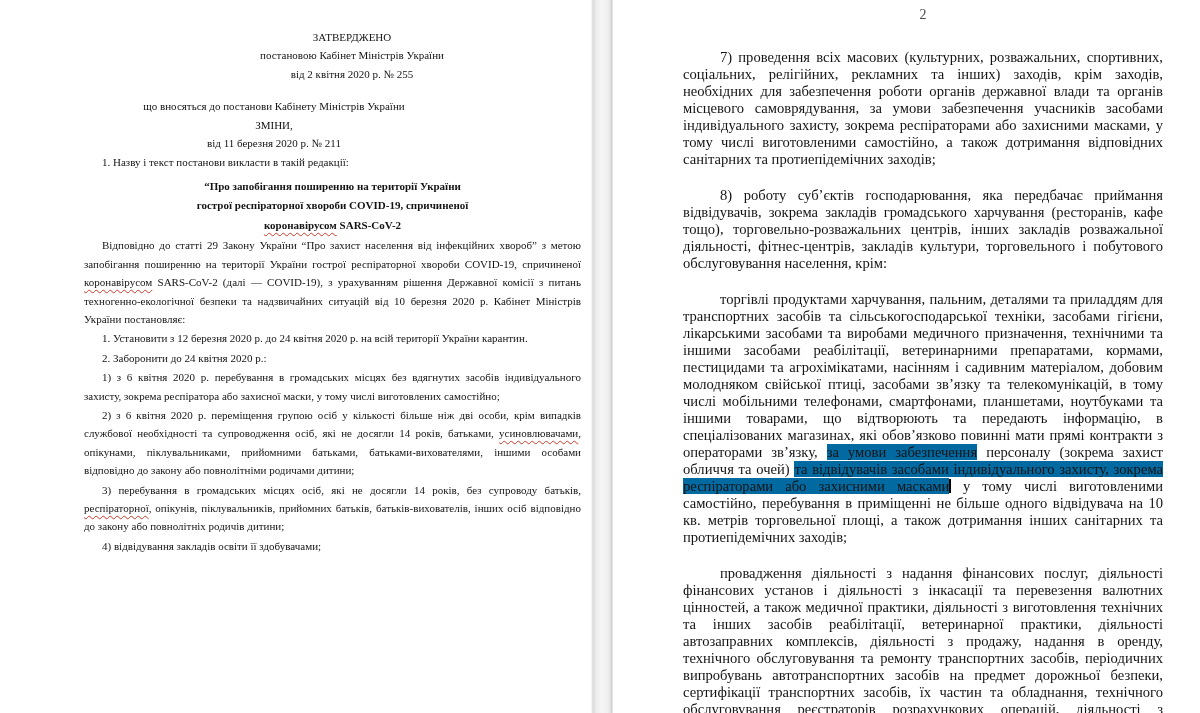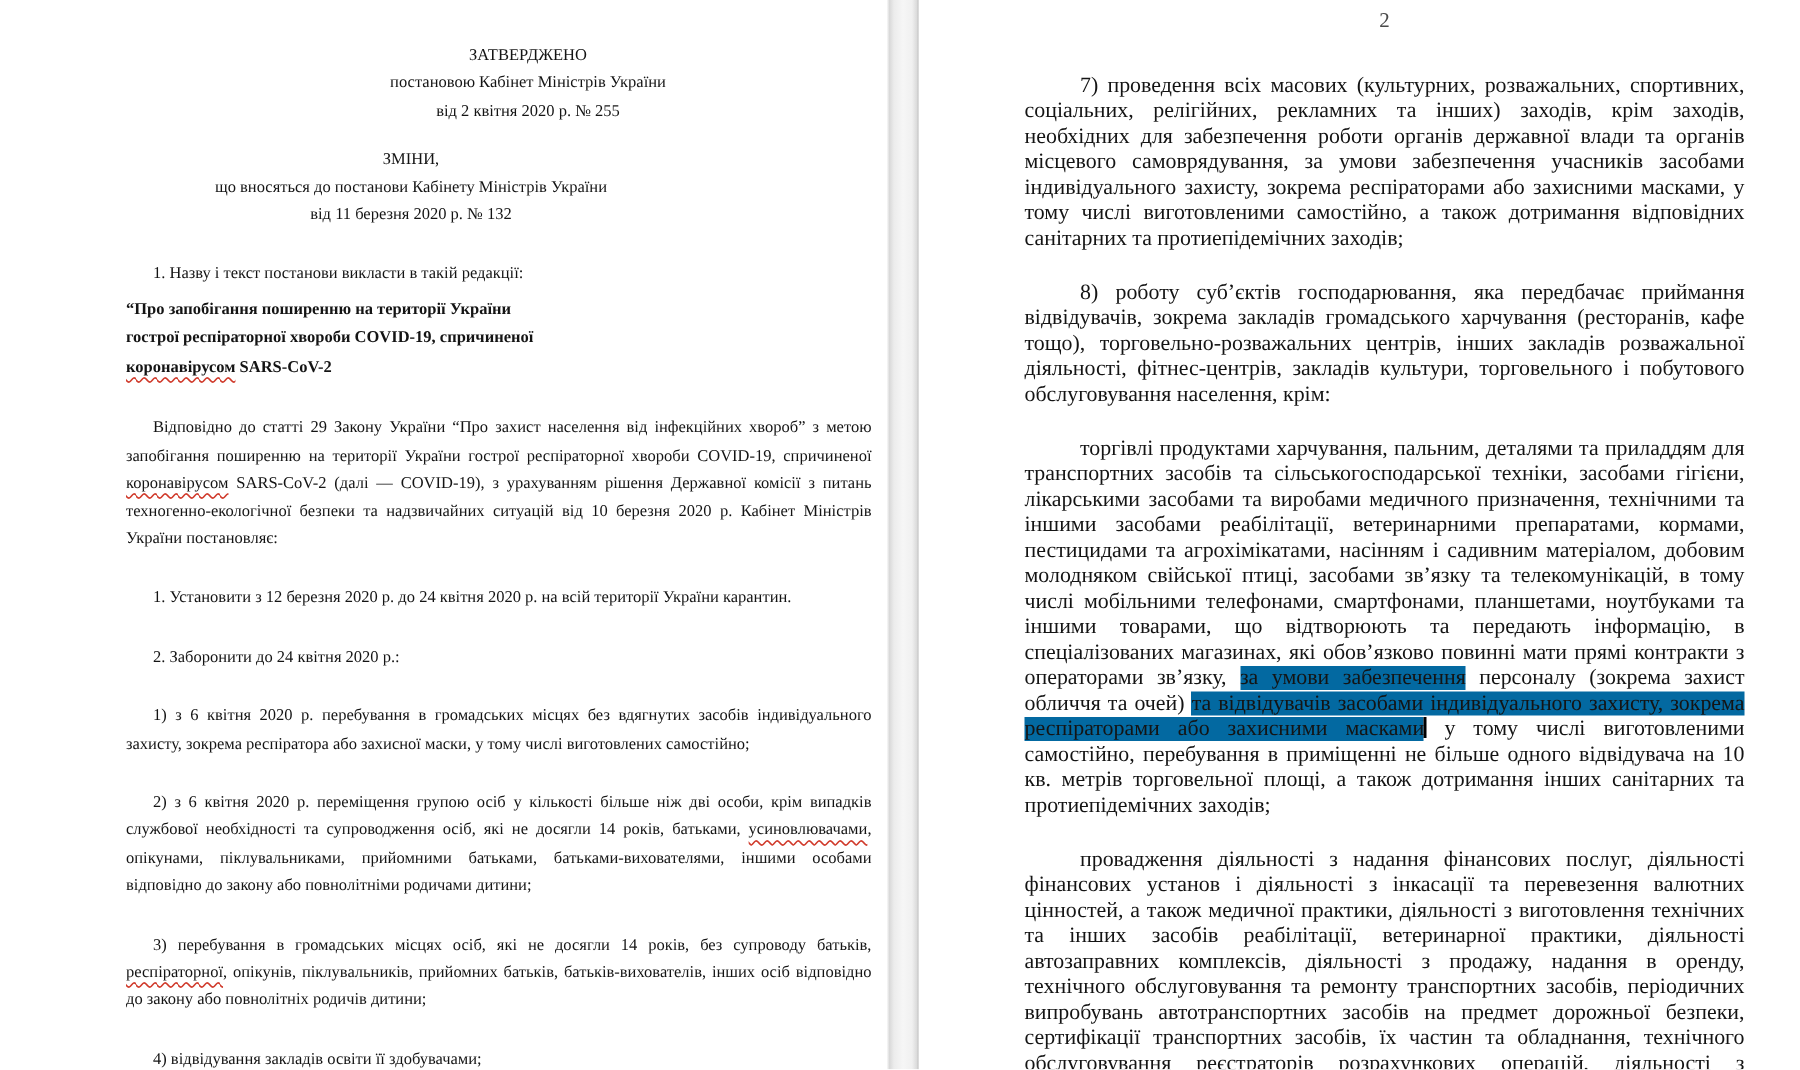--- a/index.html
+++ b/index.html
@@ -4,48 +4,48 @@
 <style>
   html,body{margin:0;padding:0;background:#fff;}
   .stage{position:relative;width:1200px;height:713px;overflow:hidden;background:#ffffff;
          font-family:"Liberation Serif","DejaVu Serif",serif;color:#141414;}
   .page{position:absolute;top:0;height:713px;overflow:hidden;box-sizing:border-box;background:#fff;}
   .page-left{left:0;width:591px;padding:24px 10px 0 84px;font-size:11px;line-height:18.4px;}
   .page-right{left:613px;width:587px;padding:33px 37px 0 70px;font-size:14.6px;line-height:17px;}
   .gutter{position:absolute;top:0;left:591px;width:22px;height:713px;
           background:linear-gradient(to right,#ffffff 0px,#d9d9d9 2px,#ececec 5px,#f6f6f6 11px,#f0f0f0 17px,#dcdcdc 20px,#c9c9c9 21px,#ffffff 22px);}
   .para{margin:0;text-align:justify;text-indent:18px;}
-  .page-left .para{margin-top:21px;}
+  .page-left .para{margin-top:1px;}
   .page-right .para{margin-top:19px;text-indent:37px;}
   #right-content .para:first-child{margin-top:16px;}
   .approval-block{margin:4px 0 0 83px;width:370px;text-align:center;}
   .center-block{margin:14px 0 0 0;width:380px;text-align:center;}
-  .doc-title{margin-top:5px;font-weight:bold;line-height:19.5px;}
+  .doc-title{margin-top:5px;text-align:center;font-weight:bold;line-height:19.5px;}
   .sq{text-decoration:underline;text-decoration-style:wavy;text-decoration-color:#d03a2b;
       text-decoration-thickness:1px;text-underline-offset:3px;}
   .hl{background:#0369a1;}
   .caret{display:inline-block;width:1.5px;height:14px;background:#000;vertical-align:-2px;}
   .page-number{position:absolute;top:6px;left:0;width:100%;box-sizing:border-box;
                padding:0 37px 0 70px;text-align:center;font-size:14px;color:#4a4a4a;}
 </style>
 </head>
 <body>
 
 <div class="stage">
   <div class="page page-left">
     <div id="left-content">
         <div class="approval-block">
           <div>ЗАТВЕРДЖЕНО</div>
           <div>постановою Кабінет Міністрів України</div>
           <div>від 2 квітня 2020 р. № 255</div>
         </div>
         <div class="center-block">
+          <div>що вносяться до постанови Кабінету Міністрів України</div>
           <div>ЗМІНИ,</div>
-          <div>що вносяться до постанови Кабінету Міністрів України</div>
-          <div>від 11 березня 2020 р. № 132</div>
+          <div>від 11 березня 2020 р. № 211</div>
         </div>
         <p class="para"><span>1. Назву і текст постанови викласти в такій редакції:</span></p>
         <div class="doc-title">
           <div><span>“Про запобігання поширенню на території України</span></div>
           <div><span>гострої респіраторної хвороби COVID-19, спричиненої</span></div>
           <div><span class="sq">коронавірусом</span><span> SARS-CoV-2</span></div>
         </div>
         <p class="para"><span>Відповідно до статті 29 Закону України “Про захист населення від інфекційних хвороб” з метою запобігання поширенню на території України гострої респіраторної хвороби COVID-19, спричиненої </span><span class="sq">коронавірусом</span><span> SARS-CoV-2 (далі — COVID-19), з урахуванням рішення Державної комісії з питань техногенно-екологічної безпеки та надзвичайних ситуацій від 10 березня 2020 р. Кабінет Міністрів України постановляє:</span></p>
         <p class="para"><span>1. Установити з 12 березня 2020 р. до 24 квітня 2020 р. на всій території України карантин.</span></p>
         <p class="para"><span>2. Заборонити до 24 квітня 2020 р.:</span></p>

